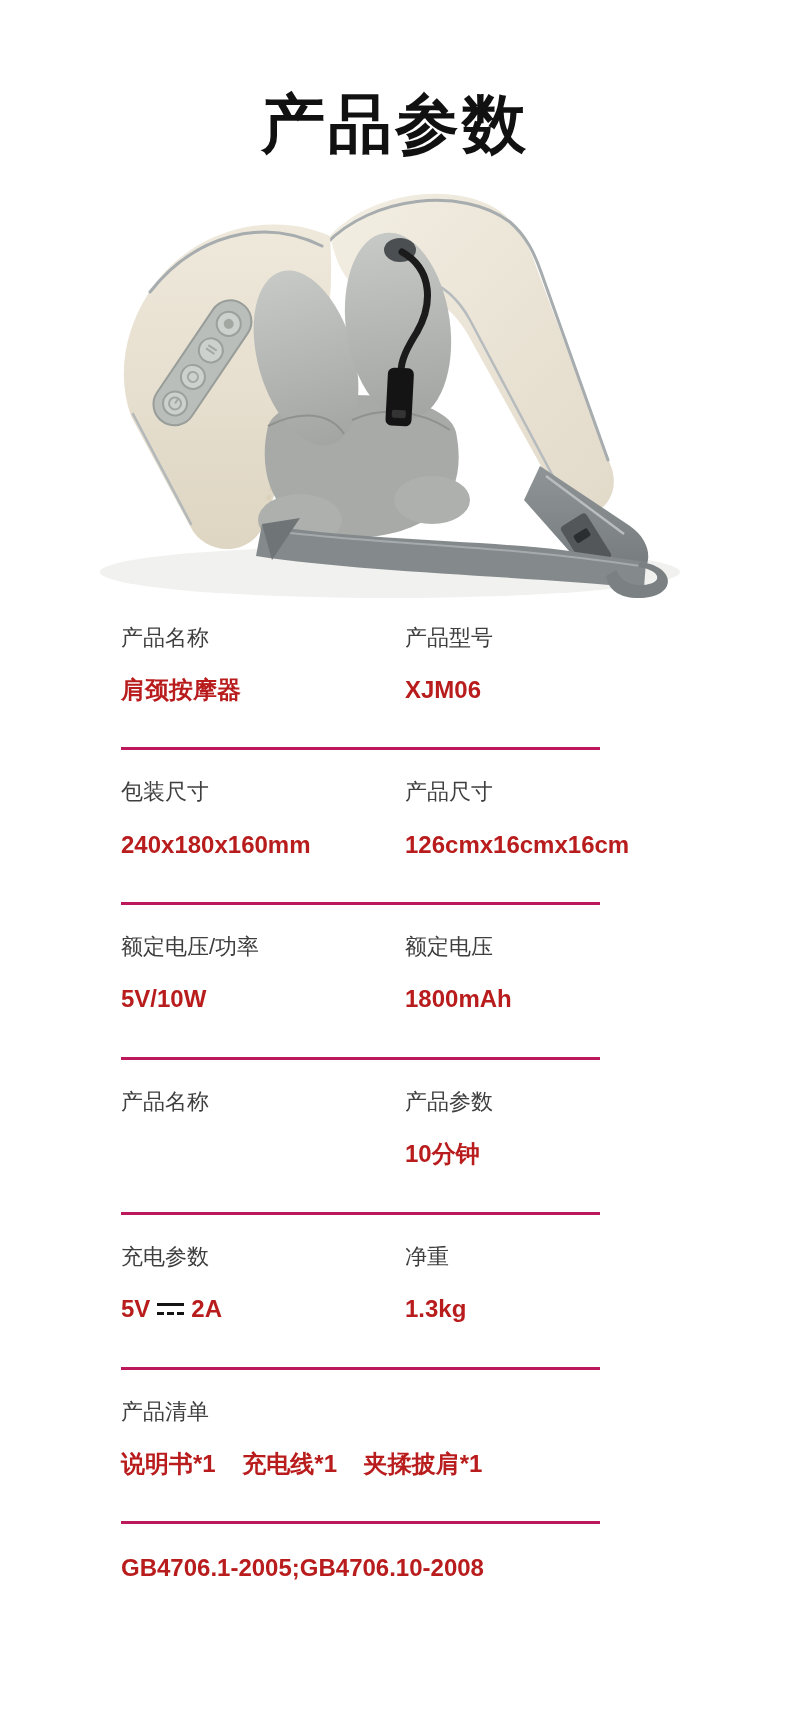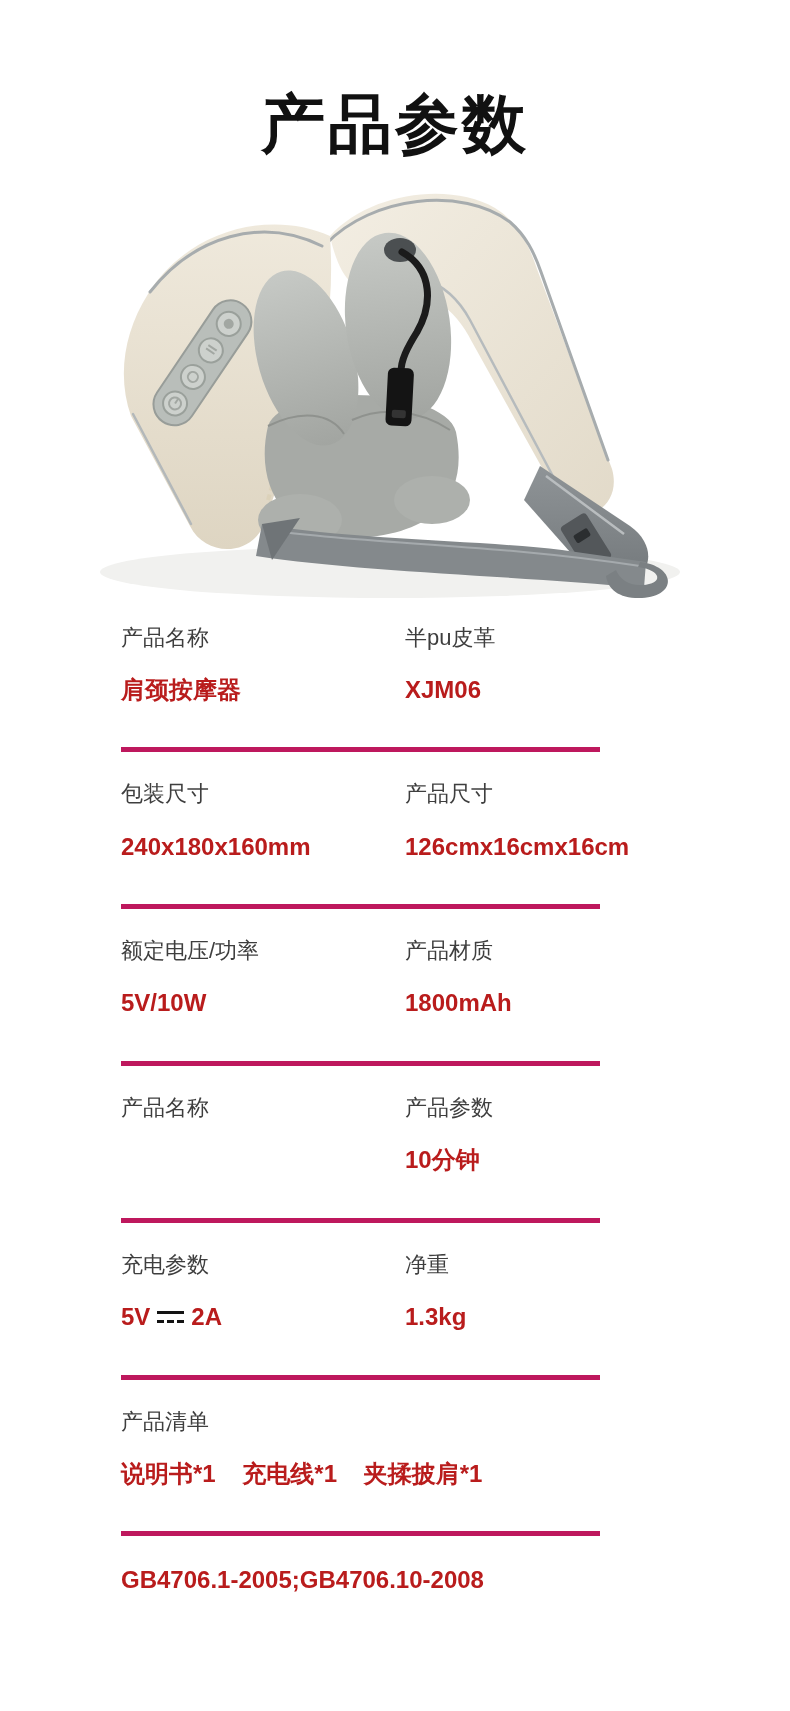--- a/index.html
+++ b/index.html
@@ -18,21 +18,21 @@
   }
 
   
   .figure{width:790px;height:428px;margin-top:2px;position:relative;}
   .figure svg{display:block;}
 
   
   .specs{width:479px;margin-left:121px;}
   .spec-section{
     padding:30px 0 44px 0;
-    border-bottom:5px solid #be185d;
+    border-bottom:3px solid #be185d;
   }
   .spec-section.first{padding-top:24px;}
   .spec-section.last{border-bottom:none;}
   .cols{display:grid;grid-template-columns:284px 1fr;}
   .label{
     font-size:22px;color:#3e3e3e;font-weight:400;
     margin:0 0 26px 0;line-height:1.1;
   }
   .value{
     font-size:24px;color:#b91c1c;font-weight:700;
@@ -158,21 +158,21 @@
   </div>
 
   <main class="specs">
 
     <section class="spec-section cols first">
       <div>
         <div class="label">产品名称</div>
         <div class="value">肩颈按摩器</div>
       </div>
       <div>
-        <div class="label">半pu皮革</div>
+        <div class="label">产品型号</div>
         <div class="value">XJM06</div>
       </div>
     </section>
 
     <section class="spec-section cols">
       <div>
         <div class="label">包装尺寸</div>
         <div class="value">240x180x160mm</div>
       </div>
       <div>
@@ -180,21 +180,21 @@
         <div class="value">126cmx16cmx16cm</div>
       </div>
     </section>
 
     <section class="spec-section cols">
       <div>
         <div class="label">额定电压/功率</div>
         <div class="value">5V/10W</div>
       </div>
       <div>
-        <div class="label">产品材质</div>
+        <div class="label">额定电压</div>
         <div class="value">1800mAh</div>
       </div>
     </section>
 
     <section class="spec-section cols">
       <div>
         <div class="label">产品名称</div>
       </div>
       <div>
         <div class="label">产品参数</div>

